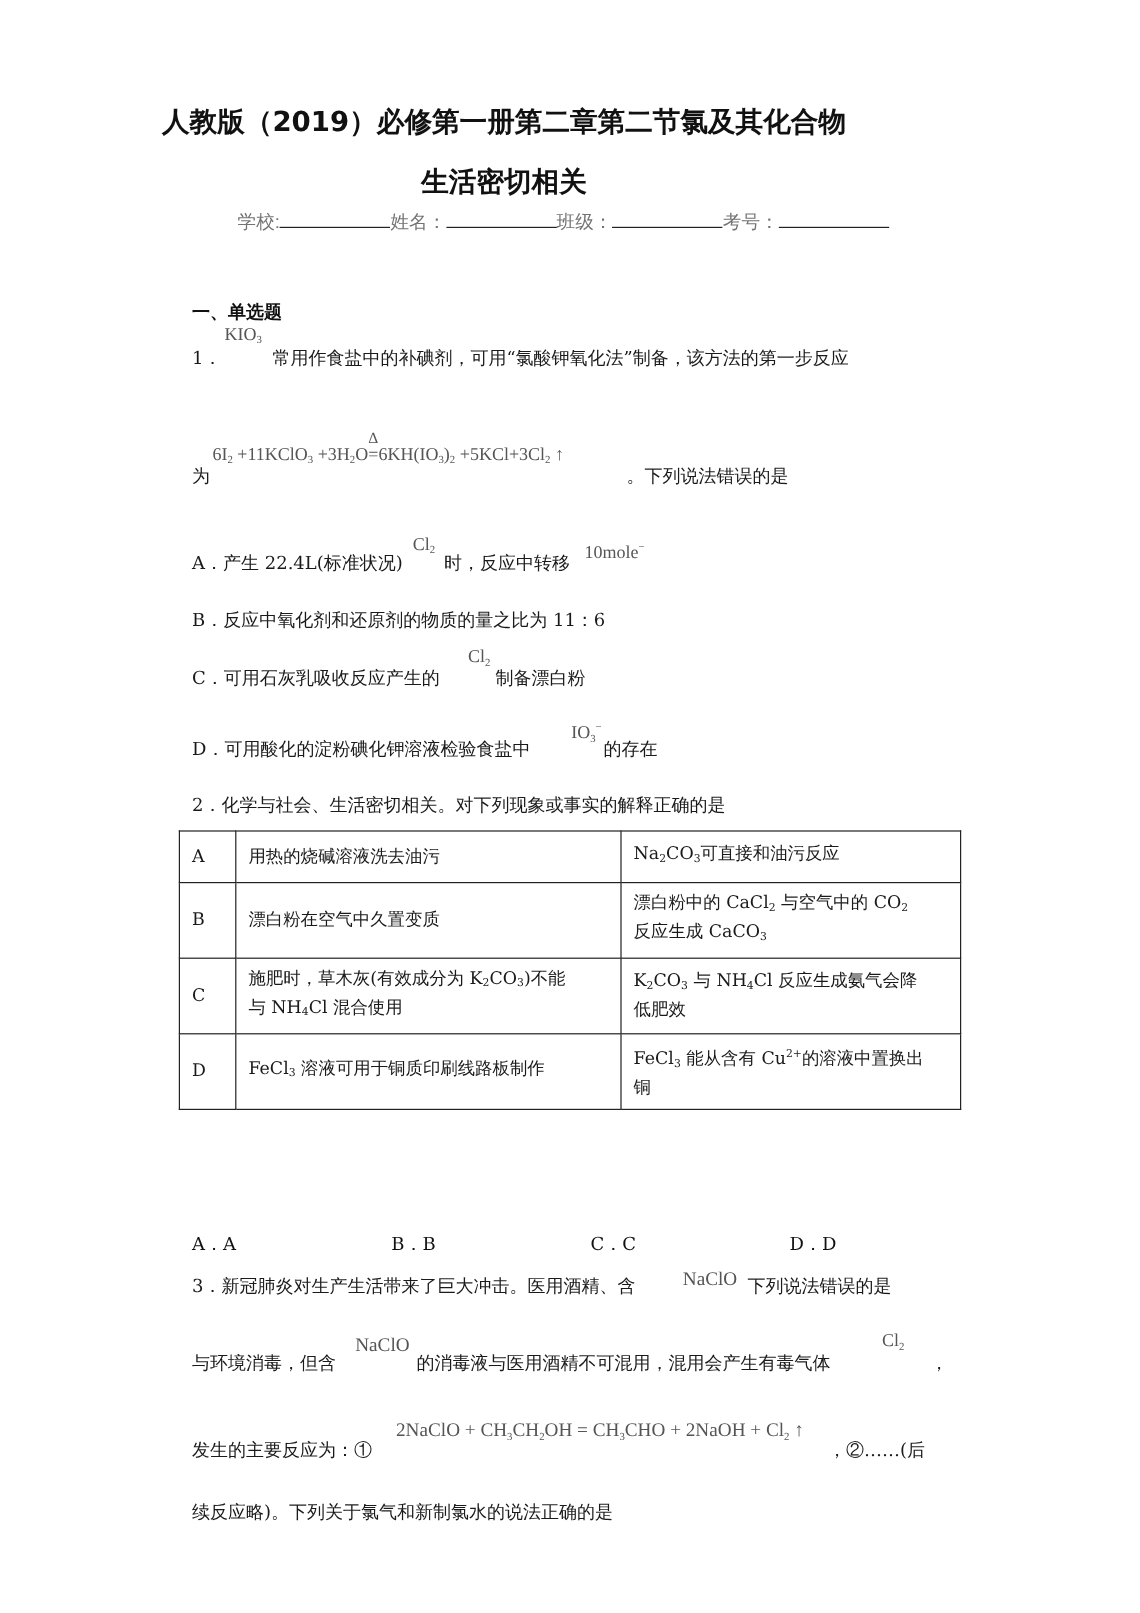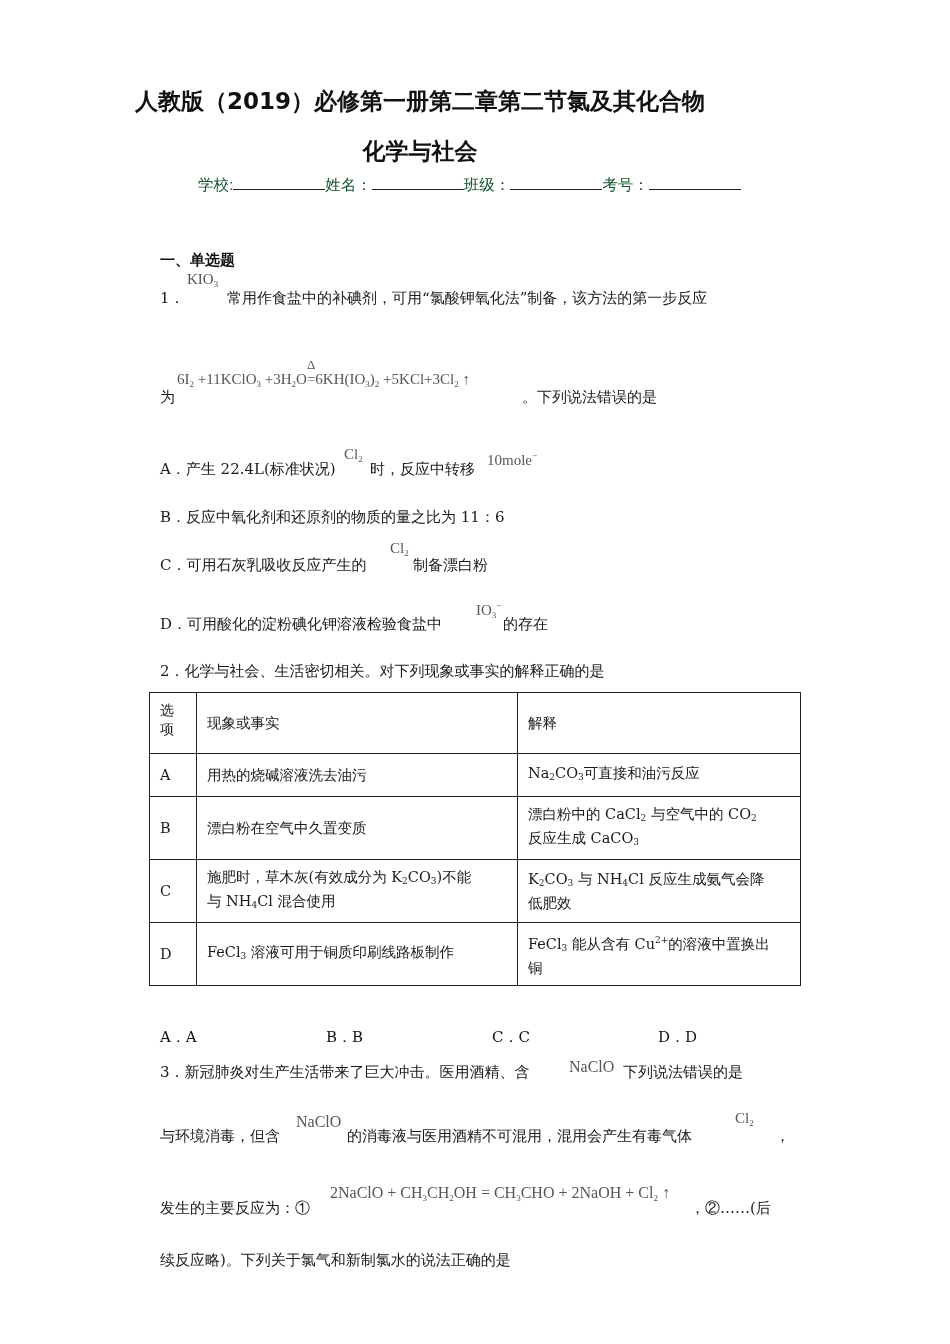--- a/index.html
+++ b/index.html
@@ -9,21 +9,21 @@
     color: #111;
   }
   .title {
     position: absolute; left: 0; width: 840px; text-align: center;
     font-family: "DejaVu Sans", "Liberation Sans", sans-serif;
     font-weight: bold; font-size: 23px; color: #111;
   }
   .infoline {
     position: absolute; left: 198px; top: 174px;
     font-family: Liberation Sans, sans-serif;
-    font-size: 15.5px; color: #14532d; white-space: nowrap;
+    font-size: 15.5px; color: #737373; white-space: nowrap;
   }
   .blank { display: inline-block; border-bottom: 1px solid #222; height: 15px; vertical-align: baseline; }
   .sec {
     position: absolute; left: 160px; top: 251px;
     font-family: "DejaVu Sans", "Liberation Sans", sans-serif;
     font-weight: bold; font-size: 15px;
   }
   .line { position: absolute; font-size: 15px; white-space: nowrap; color: #1a1a1a; }
   .formula {
     position: absolute; font-family: "Liberation Serif", "DejaVu Serif", serif;
@@ -41,21 +41,21 @@
   table.qt td.c0 { width: 26px; }
   table.qt td.c1 { width: 300px; }
   table.qt sub { font-size: 9px; vertical-align: -2px; }
   table.qt sup { font-size: 9px; vertical-align: 6px; }
   .opt { position: absolute; top: 1028px; font-size: 15px; }
 </style>
 </head>
 <body>
 
 <div class="title" style="top:86px;">人教版（2019）必修第一册第二章第二节氯及其化合物</div>
-<div class="title" style="top:136px;">化学与社会</div>
+<div class="title" style="top:136px;">生活密切相关</div>
 
 <div class="infoline">
   <span>学校:</span><span class="blank" style="width:92px;"></span><span>姓名：</span><span class="blank" style="width:92px;"></span><span>班级：</span><span class="blank" style="width:92px;"></span><span>考号：</span><span class="blank" style="width:92px;"></span>
 </div>
 
 <div class="sec">一、单选题</div>
 
 <div class="line" style="left:160px; top:289px;">1．</div>
 <div class="formula" style="left:187px; top:271px;"><span>KIO</span><sub>3</sub></div>
 <div class="line" style="left:227px; top:289px;">常用作食盐中的补碘剂，可用“氯酸钾氧化法”制备，该方法的第一步反应</div>
@@ -86,25 +86,20 @@
 </div>
 <div class="formula" style="left:476px; top:600px;text-align:center;">IO<sub>3</sub><sup>−</sup></div>
 <div class="line" style="left:503px; top:615px;">的存在</div>
 
 <div class="line" style="left:160px; top:662px;">
   <span>2．</span><span>化学与社会、生活密切相关。对下列现象或事实的解释正确的是</span>
 </div>
 
 <table class="qt">
   <tbody>
-      <tr style="height:61px;">
-    <td class="c0" style="font-size:14px; line-height:19px; vertical-align:top; padding-top:8px;">选项</td>
-    <td class="c1">现象或事实</td>
-    <td>解释</td>
-  </tr>
   <tr style="height:43px;">
     <td class="c0">A</td>
     <td class="c1">用热的烧碱溶液洗去油污</td>
     <td>Na<sub>2</sub>CO<sub>3</sub>可直接和油污反应</td>
   </tr>
   <tr style="height:63px;">
     <td class="c0">B</td>
     <td class="c1">漂白粉在空气中久置变质</td>
     <td>漂白粉中的 CaCl<sub>2</sub> 与空气中的 CO<sub>2</sub><br>反应生成 CaCO<sub>3</sub></td>
   </tr>

